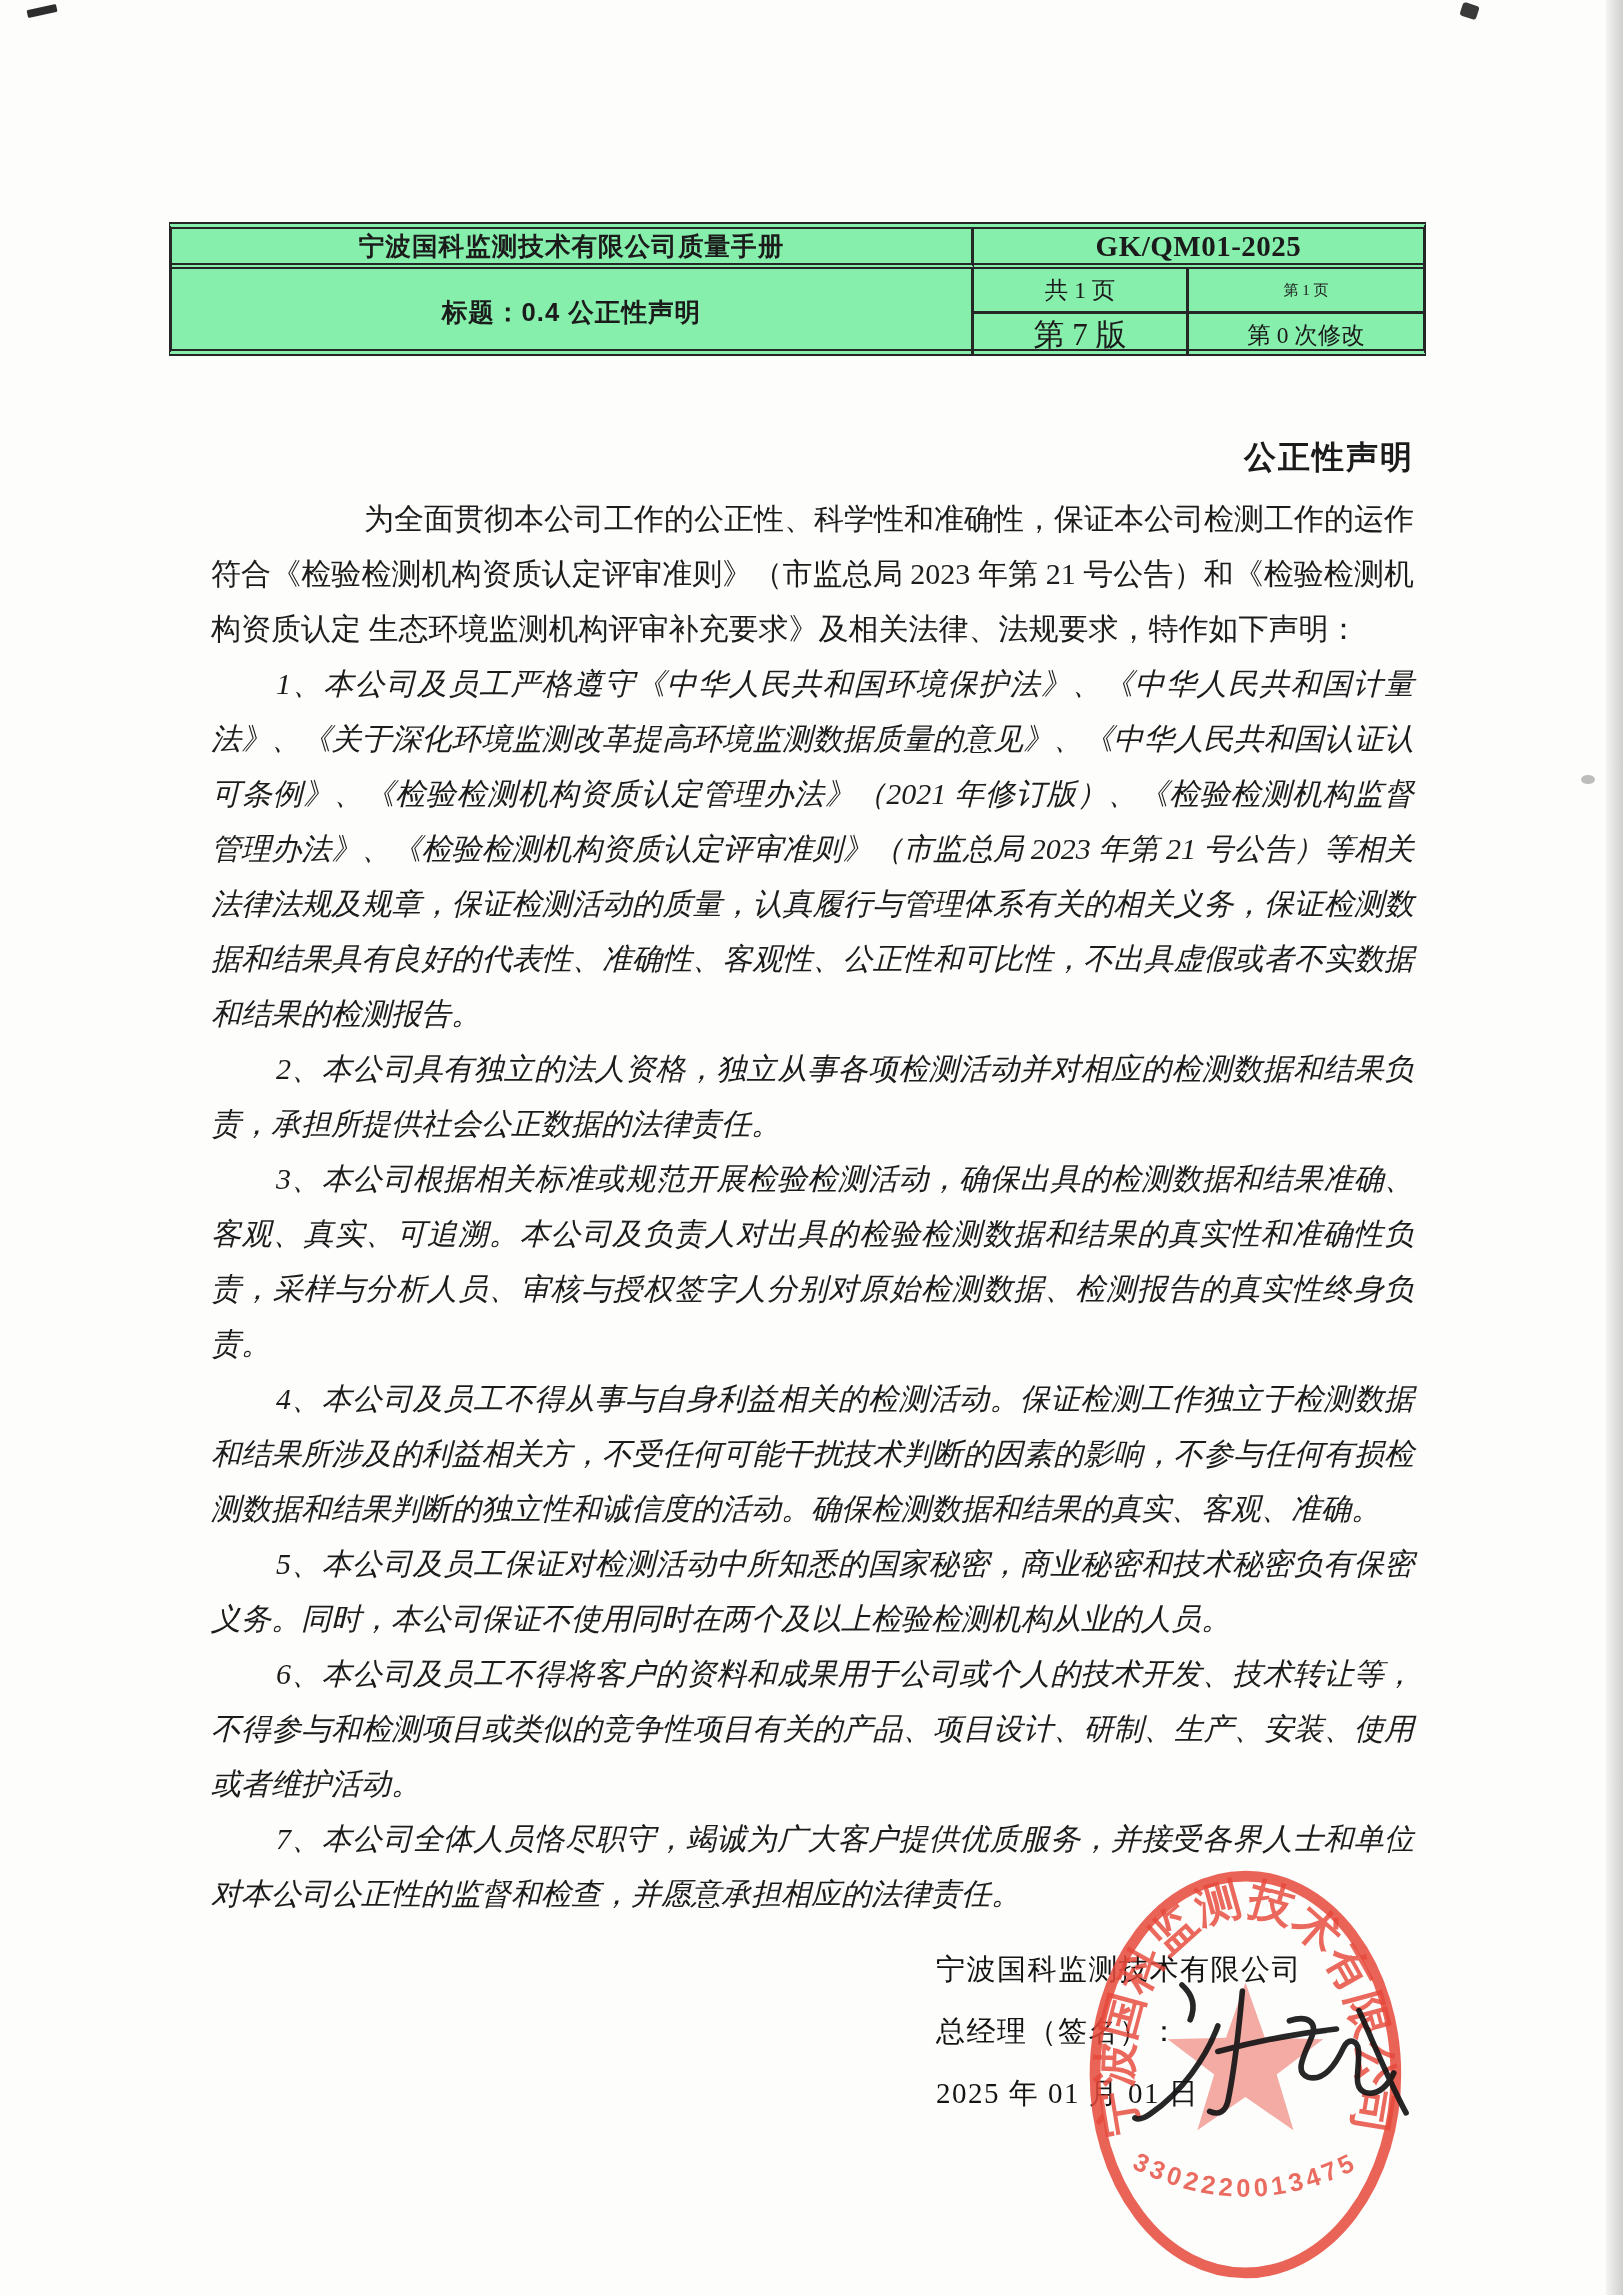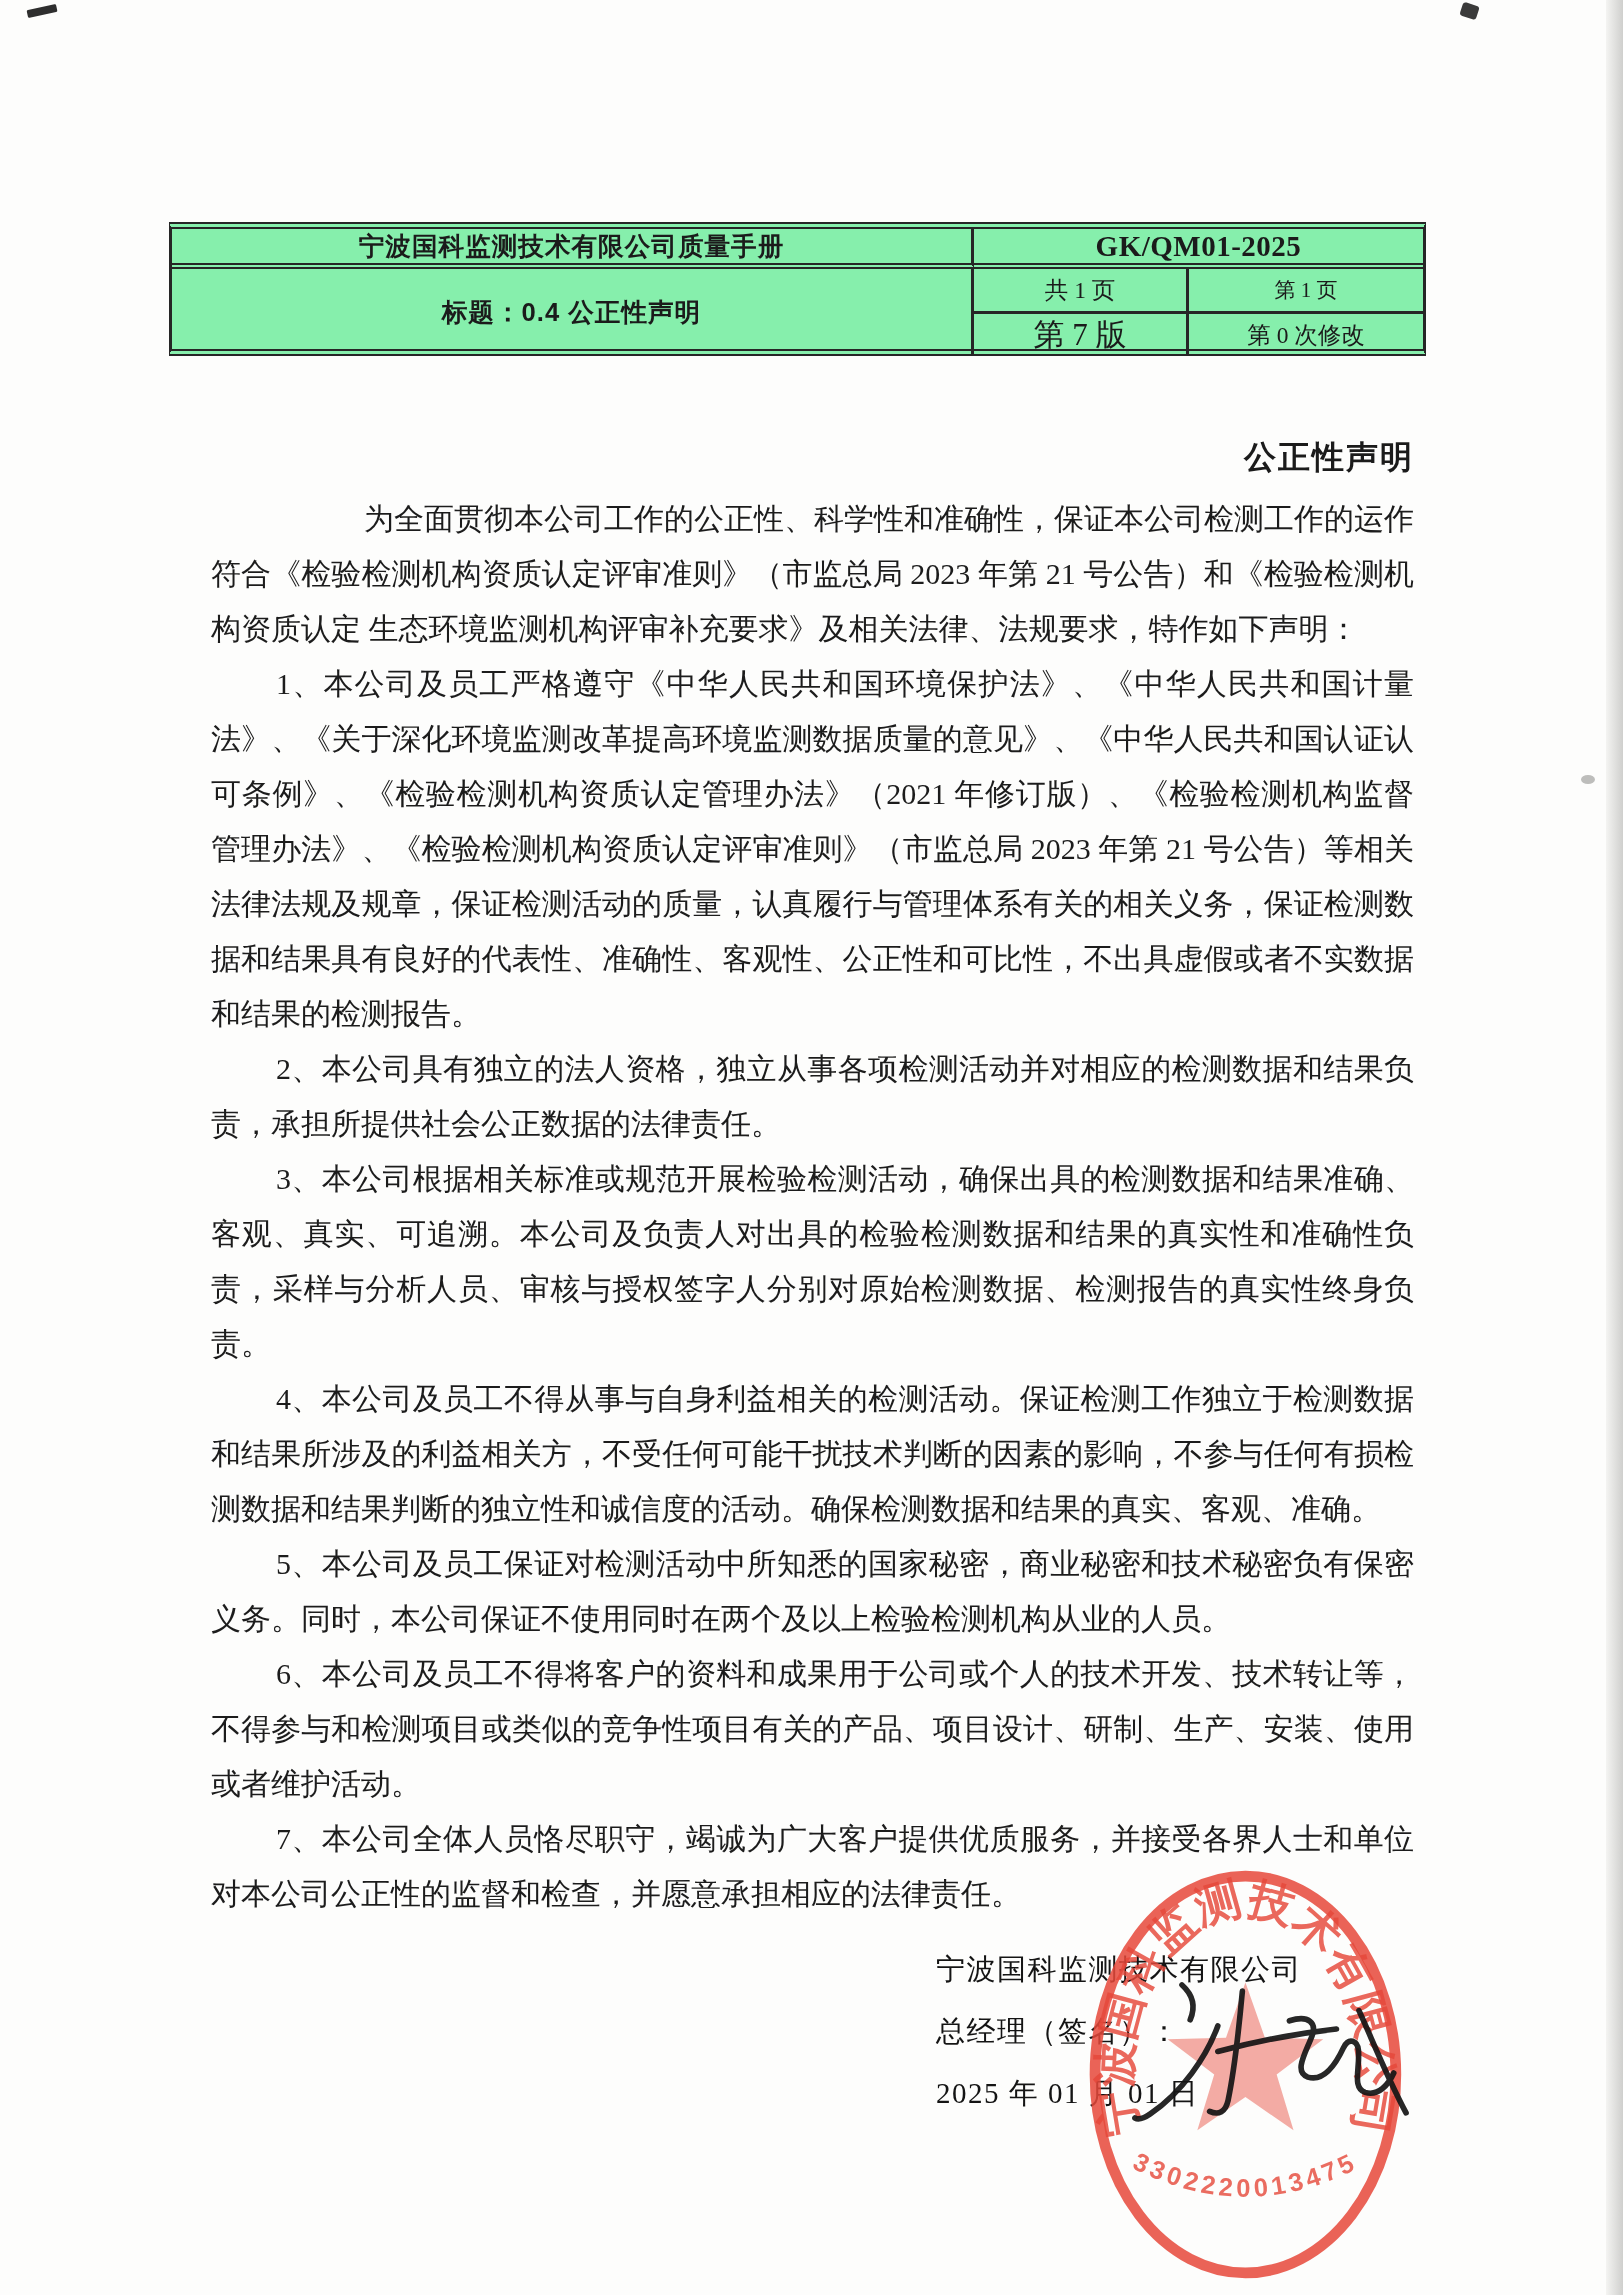--- a/index.html
+++ b/index.html
@@ -71,21 +71,21 @@
   }
   .c-pages-total {
     grid-column: 2; grid-row: 2;
     border-right: 3.1px solid #262626;
     border-bottom: 3.1px solid #262626;
     font-size: 23.5px;
   }
   .c-page-no {
     grid-column: 3; grid-row: 2;
     border-bottom: 3.1px solid #262626;
-    font-size: 21px;
+    font-size: 15px;
   }
   .c-version {
     grid-column: 2; grid-row: 3;
     border-right: 3.1px solid #262626;
     font-size: 31px;
   }
   .c-revision {
     grid-column: 3; grid-row: 3;
     font-size: 23.5px;
     border-radius: 7px;
@@ -100,21 +100,21 @@
   }
   .body-text {
     position: absolute; left: 211px; top: 491px; width: 1203px;
     font-size: 30px; line-height: 55px; color: #1c1c1c;
   }
   .body-text p {
     margin: 0; text-align: justify;
     word-break: break-all; overflow-wrap: anywhere;
   }
   .body-text p.intro { text-indent: 153px; }
-  .body-text p.item  { text-indent: 65px; }
+  .body-text p.item  { text-indent: 65px; font-style: italic; }
 
   
   .sig-block {
     position: absolute; left: 936px; top: 1938px;
     font-size: 29px; line-height: 62px; color: #141414;
     letter-spacing: 1.5px; white-space: nowrap;
   }
 
   
   .seal-svg {

